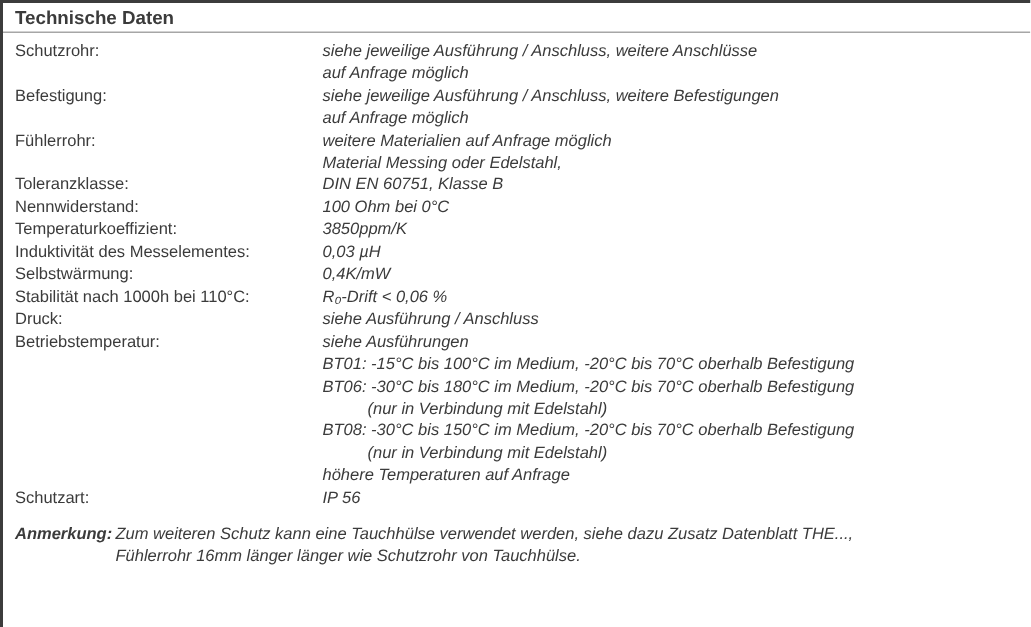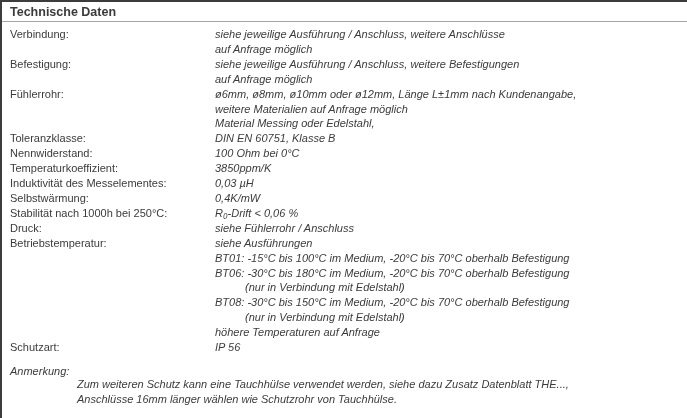--- a/index.html
+++ b/index.html
@@ -40,55 +40,54 @@
   .spec-values { flex: 1 1 auto; font-style: italic; }
   .value-line { white-space: nowrap; }
   .value-line.indent { padding-left: 30px; }
   .note {
     margin-top: 9px;
     padding-left: 8px;
     display: flex;
     font-style: italic;
   }
   .note-label {
-    font-weight: normal;
+    font-weight: bold;
     flex: 0 0 67px;
     width: 67px;
   }
-  .note-lines { flex: 1 1 auto; margin-top: 13px; }
+  .note-lines { flex: 1 1 auto; }
   .note-line { white-space: nowrap; }
 </style>
 </head>
 <body>
 
 <div class="page">
   <div class="title">Technische Daten</div>
   <div class="title-rule"></div>
 
   <div class="specs" id="specs">
   <div class="spec-row">
-    <div class="spec-label">Verbindung:</div>
+    <div class="spec-label">Schutzrohr:</div>
     <div class="spec-values">
           <div class="value-line">siehe jeweilige Ausführung / Anschluss, weitere Anschlüsse</div>
           <div class="value-line">auf Anfrage möglich</div>
         </div>
   </div>
 
   <div class="spec-row">
     <div class="spec-label">Befestigung:</div>
     <div class="spec-values">
           <div class="value-line">siehe jeweilige Ausführung / Anschluss, weitere Befestigungen</div>
           <div class="value-line">auf Anfrage möglich</div>
         </div>
   </div>
 
   <div class="spec-row">
     <div class="spec-label">Fühlerrohr:</div>
     <div class="spec-values">
-          <div class="value-line">ø6mm, ø8mm, ø10mm oder ø12mm, Länge L±1mm nach Kundenangabe,</div>
           <div class="value-line">weitere Materialien auf Anfrage möglich</div>
           <div class="value-line">Material Messing oder Edelstahl,</div>
         </div>
   </div>
 
 
   <div class="spec-row">
     <div class="spec-label">Toleranzklasse:</div>
     <div class="spec-values">
           <div class="value-line">DIN EN 60751, Klasse B</div>
@@ -117,30 +116,30 @@
   </div>
 
   <div class="spec-row">
     <div class="spec-label">Selbstwärmung:</div>
     <div class="spec-values">
           <div class="value-line">0,4K/mW</div>
         </div>
   </div>
 
   <div class="spec-row">
-    <div class="spec-label">Stabilität nach 1000h bei 250°C:</div>
+    <div class="spec-label">Stabilität nach 1000h bei 110°C:</div>
     <div class="spec-values">
           <div class="value-line">R₀-Drift &lt; 0,06 %</div>
         </div>
   </div>
 
   <div class="spec-row">
     <div class="spec-label">Druck:</div>
     <div class="spec-values">
-          <div class="value-line">siehe Fühlerrohr / Anschluss</div>
+          <div class="value-line">siehe Ausführung / Anschluss</div>
         </div>
   </div>
 
   <div class="spec-row">
     <div class="spec-label">Betriebstemperatur:</div>
     <div class="spec-values">
           <div class="value-line">siehe Ausführungen</div>
           <div class="value-line">BT01: -15°C bis 100°C im Medium, -20°C bis 70°C oberhalb Befestigung</div>
           <div class="value-line">BT06: -30°C bis 180°C im Medium, -20°C bis 70°C oberhalb Befestigung</div>
           <div class="value-line indent">(nur in Verbindung mit Edelstahl)</div>
@@ -155,16 +154,16 @@
     <div class="spec-values">
           <div class="value-line">IP 56</div>
         </div>
   </div>
 </div>
 
   <div class="note">
     <div class="note-label">Anmerkung:</div>
     <div class="note-lines" id="note-lines">
         <div class="note-line">Zum weiteren Schutz kann eine Tauchhülse verwendet werden, siehe dazu Zusatz Datenblatt THE...,</div>
-        <div class="note-line">Anschlüsse 16mm länger wählen wie Schutzrohr von Tauchhülse.</div>
+        <div class="note-line">Fühlerrohr 16mm länger länger wie Schutzrohr von Tauchhülse.</div>
       </div>
   </div>
 </div>
 
 </body></html>

